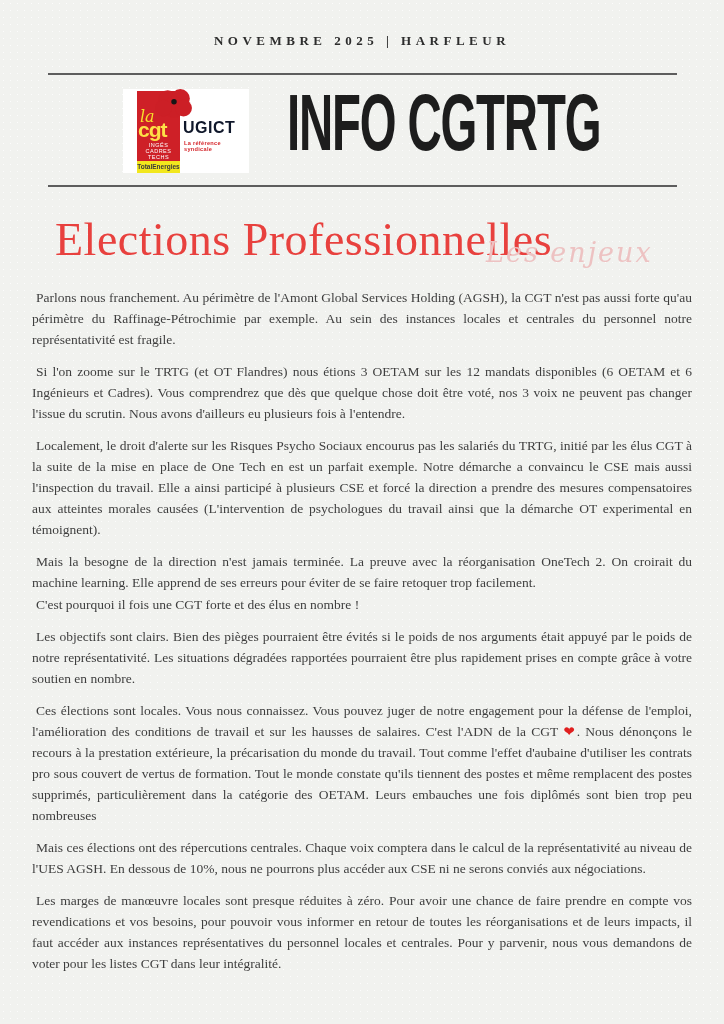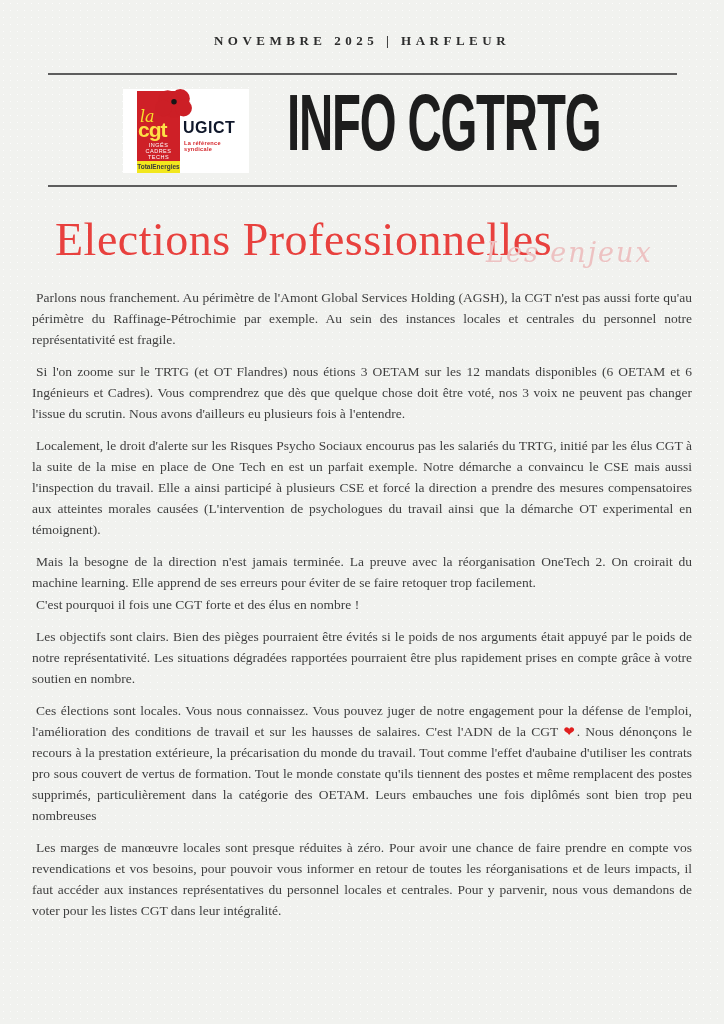--- a/index.html
+++ b/index.html
@@ -147,16 +147,17 @@
   <div class="script">Les enjeux</div>
 
   <div class="article-body">
       <p>Parlons nous franchement. Au périmètre de l'Amont Global Services Holding (AGSH), la CGT n'est pas aussi forte qu'au périmètre du Raffinage-Pétrochimie par exemple. Au sein des instances locales et centrales du personnel notre représentativité est fragile.</p>
       <p>Si l'on zoome sur le TRTG (et OT Flandres) nous étions 3 OETAM sur les 12 mandats disponibles (6 OETAM et 6 Ingénieurs et Cadres). Vous comprendrez que dès que quelque chose doit être voté, nos 3 voix ne peuvent pas changer l'issue du scrutin. Nous avons d'ailleurs eu plusieurs fois à l'entendre.</p>
       <p>Localement, le droit d'alerte sur les Risques Psycho Sociaux encourus pas les salariés du TRTG, initié par les élus CGT à la suite de la mise en place de One Tech en est un parfait exemple. Notre démarche a convaincu le CSE mais aussi l'inspection du travail. Elle a ainsi participé à plusieurs CSE et forcé la direction a prendre des mesures compensatoires aux atteintes morales causées (L'intervention de psychologues du travail ainsi que la démarche OT experimental en témoignent).</p>
       <p>Mais la besogne de la direction n'est jamais terminée. La preuve avec la réorganisation OneTech 2. On croirait du machine learning. Elle apprend de ses erreurs pour éviter de se faire retoquer trop facilement.</p>
       <p>C'est pourquoi il fois une CGT forte et des élus en nombre !</p>
       <p>Les objectifs sont clairs. Bien des pièges pourraient être évités si le poids de nos arguments était appuyé par le poids de notre représentativité. Les situations dégradées rapportées pourraient être plus rapidement prises en compte grâce à votre soutien en nombre.</p>
       <p>Ces élections sont locales. Vous nous connaissez. Vous pouvez juger de notre engagement pour la défense de l'emploi, l'amélioration des conditions de travail et sur les hausses de salaires. C'est l'ADN de la CGT <span class="heart">❤</span>. Nous dénonçons le recours à la prestation extérieure, la précarisation du monde du travail. Tout comme l'effet d'aubaine d'utiliser les contrats pro sous couvert de vertus de formation. Tout le monde constate qu'ils tiennent des postes et même remplacent des postes supprimés, particulièrement dans la catégorie des OETAM. Leurs embauches une fois diplômés sont bien trop peu nombreuses</p>
+      <p>Mais ces élections ont des répercutions centrales. Chaque voix comptera dans le calcul de la représentativité au niveau de l'UES AGSH. En dessous de 10%, nous ne pourrons plus accéder aux CSE ni ne serons conviés aux négociations.</p>
       <p>Les marges de manœuvre locales sont presque réduites à zéro.  Pour avoir une chance de faire prendre en compte vos revendications et vos besoins, pour pouvoir vous informer en retour de toutes les réorganisations et de leurs impacts, il faut accéder aux instances représentatives du personnel locales et centrales. Pour y parvenir, nous vous demandons de voter pour les listes CGT dans leur intégralité.</p>
     </div>
 
 </div>
 
 </body></html>

